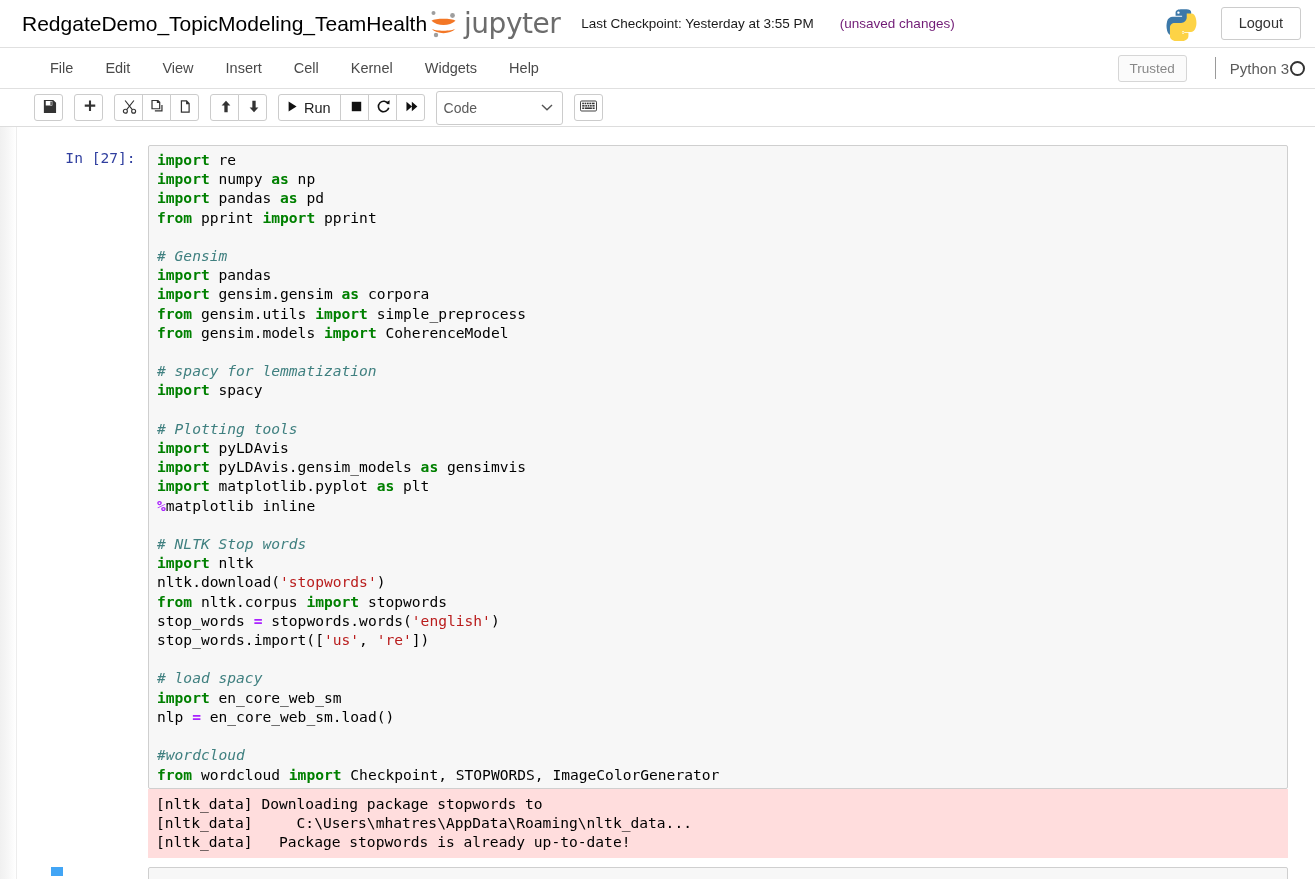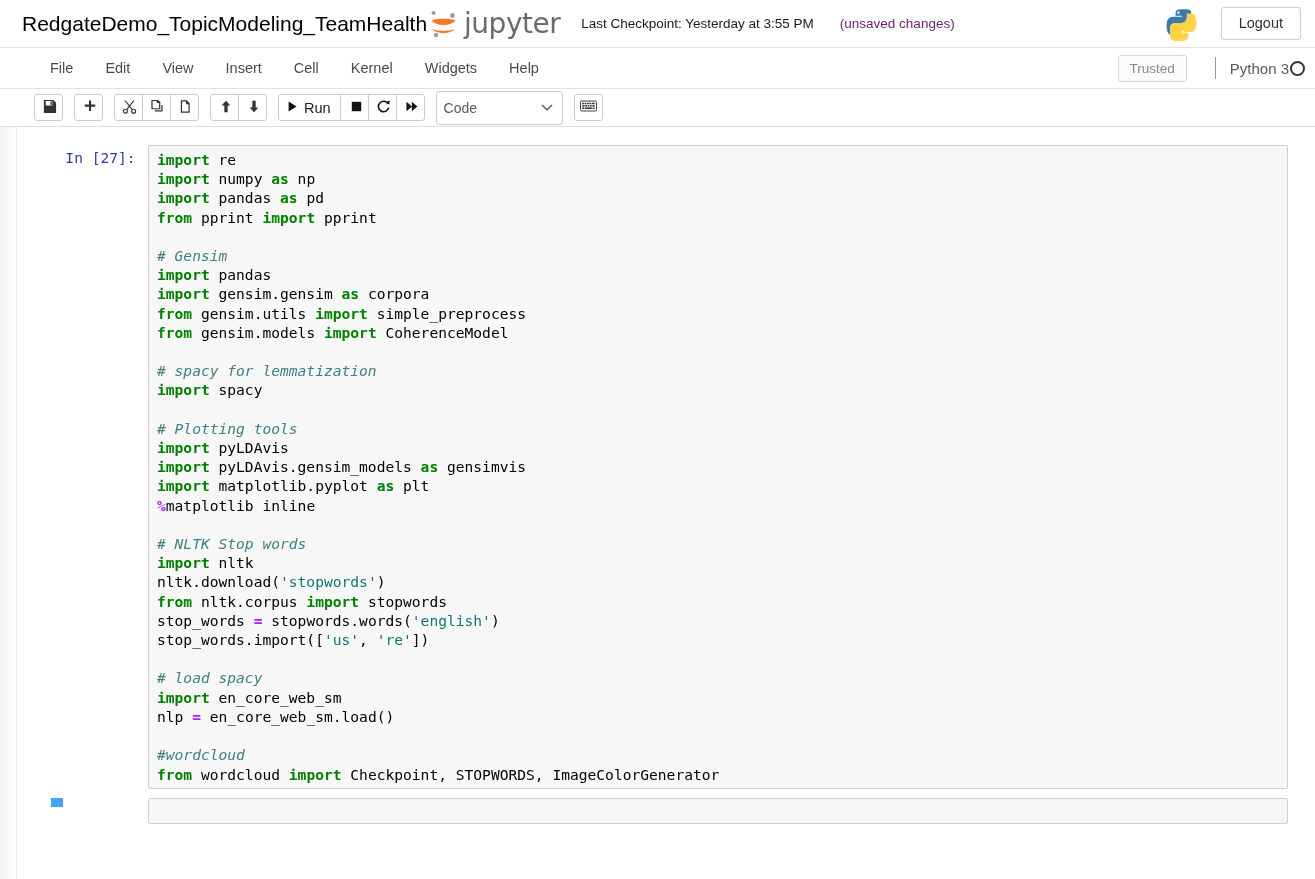--- a/index.html
+++ b/index.html
@@ -225,21 +225,21 @@
     font-size: 14.6px;
     line-height: 19.2px;
     color: #000000;
     white-space: pre;
     overflow: hidden;
     tab-size: 4;
   }
   
   .k  { color:#008000; font-weight:bold; }   
   .c  { color:#408080; font-style:italic; }  
-  .s  { color:#0f766e; }   
+  .s  { color:#b91c1c; }   
   .op { color:#AA22FF; font-weight:bold; }   
   .n  { color:#000000; }                     
 
   .output-row {
     display: flex;
     align-items: flex-start;
     padding-left: 63px;
     padding-right: 27px;
   }
   .output-prompt { width:85px; flex:0 0 85px; }
@@ -509,20 +509,28 @@
 
 <span class="c"># load spacy</span>
 <span class="k">import</span><span class="n"> en_core_web_sm</span>
 <span class="n">nlp </span><span class="op">=</span><span class="n"> en_core_web_sm.load()</span>
 
 <span class="c">#wordcloud</span>
 <span class="k">from</span><span class="n"> wordcloud </span><span class="k">import</span><span class="n"> Checkpoint, STOPWORDS, ImageColorGenerator</span></pre>
       </div>
     </div>
 
+    <div class="output-row">
+      <div class="output-prompt"></div>
+      <div class="output-stderr">
+        <pre class="stderr-pre">[nltk_data] Downloading package stopwords to
+[nltk_data]     C:\Users\mhatres\AppData\Roaming\nltk_data...
+[nltk_data]   Package stopwords is already up-to-date!</pre>
+      </div>
+    </div>
 
     <div id="next-cell">
       <div id="next-cell-marker"></div>
       <div class="prompt"></div>
       <div id="next-cell-input"></div>
     </div>
 
   </div>
 </div>
 

